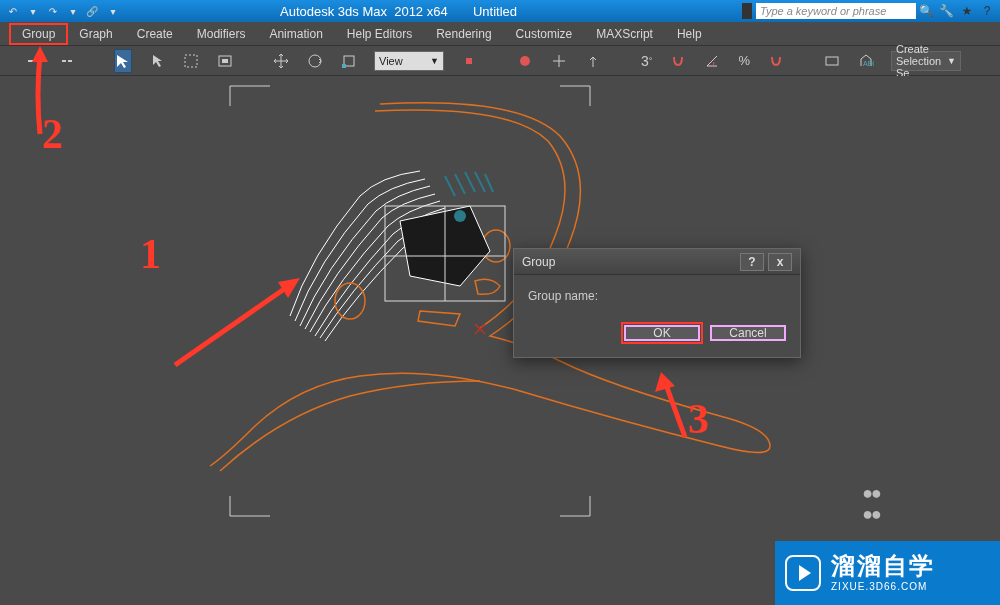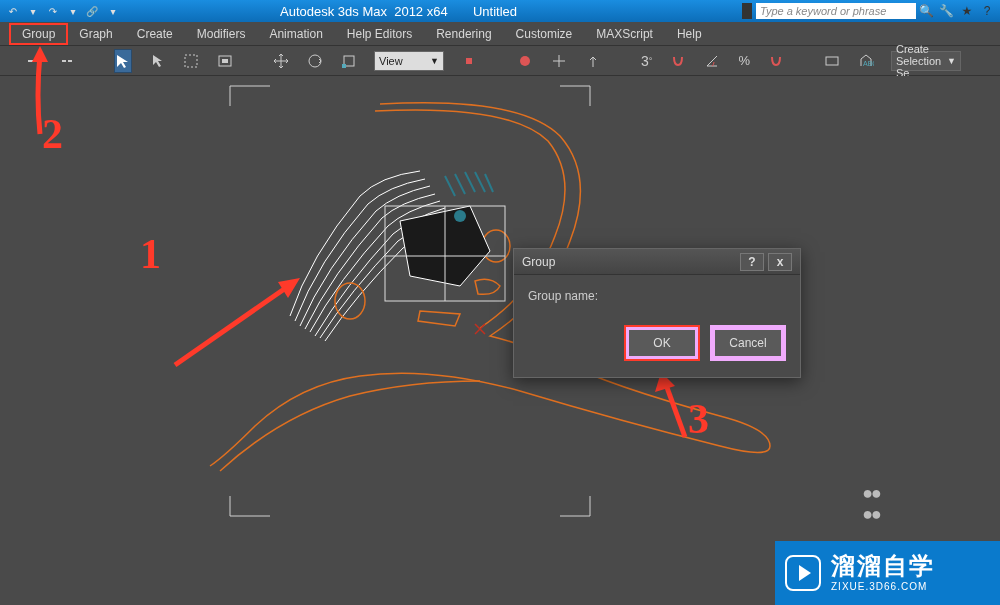--- a/index.html
+++ b/index.html
@@ -47,21 +47,21 @@
 
   
   .dialog { position: absolute; top: 248px; left: 513px; width: 288px; background: #4a4a4a; border: 1px solid #666; box-shadow: 0 4px 16px rgba(0,0,0,0.5); }
   .dialog-title { height: 26px; background: linear-gradient(#555, #444); display: flex; align-items: center; padding: 0 8px; color: #ddd; font-size: 12px; border-bottom: 1px solid #333; }
   .dialog-title .spacer { flex: 1; }
   .dlg-btn-sq { width: 24px; height: 18px; background: #555; border: 1px solid #777; margin-left: 4px; display: flex; align-items: center; justify-content: center; color: #ddd; font-size: 12px; font-weight: bold; cursor: pointer; }
   .dialog-body { padding: 14px 14px 16px; color: #ccc; font-size: 12px; }
   .dlg-label { display: block; margin-bottom: 14px; }
   .dlg-input { width: 100%; height: 20px; background: #3c3c3c; border: 1px solid #2a2a2a; color: #ddd; padding: 0 6px; font-size: 12px; }
   .dlg-actions { display: flex; justify-content: flex-end; gap: 10px; margin-top: 22px; }
-  .dlg-button { width: 76px; height: 36px; background: #5a5a5a; border: 5px solid #f0abfc; color: #ddd; font-size: 12px; display: flex; align-items: center; justify-content: center; cursor: pointer; position: relative; }
+  .dlg-button { width: 76px; height: 16px; background: #5a5a5a; border: 2px solid #f0abfc; color: #ddd; font-size: 12px; display: flex; align-items: center; justify-content: center; cursor: pointer; position: relative; }
   .dlg-button.primary::after { content: ''; position: absolute; inset: -3px; outline: 2px solid #ff3a2a; pointer-events: none; }
 
   
   .watermark { position: absolute; right: 0; bottom: 0; width: 225px; height: 64px; background: #0a7acc; display: flex; align-items: center; padding: 0 10px; color: #fff; }
   .wm-logo { width: 36px; height: 36px; border: 2px solid #fff; border-radius: 8px; display: flex; align-items: center; justify-content: center; margin-right: 10px; }
   .wm-logo::before { content:''; width:0; height:0; border-left: 12px solid #fff; border-top: 8px solid transparent; border-bottom: 8px solid transparent; margin-left: 3px; }
   .wm-text { display: flex; flex-direction: column; }
   .wm-cn { font-size: 24px; font-weight: bold; letter-spacing: 2px; line-height: 1; }
   .wm-en { font-size: 10px; letter-spacing: 1px; margin-top: 3px; }
 

